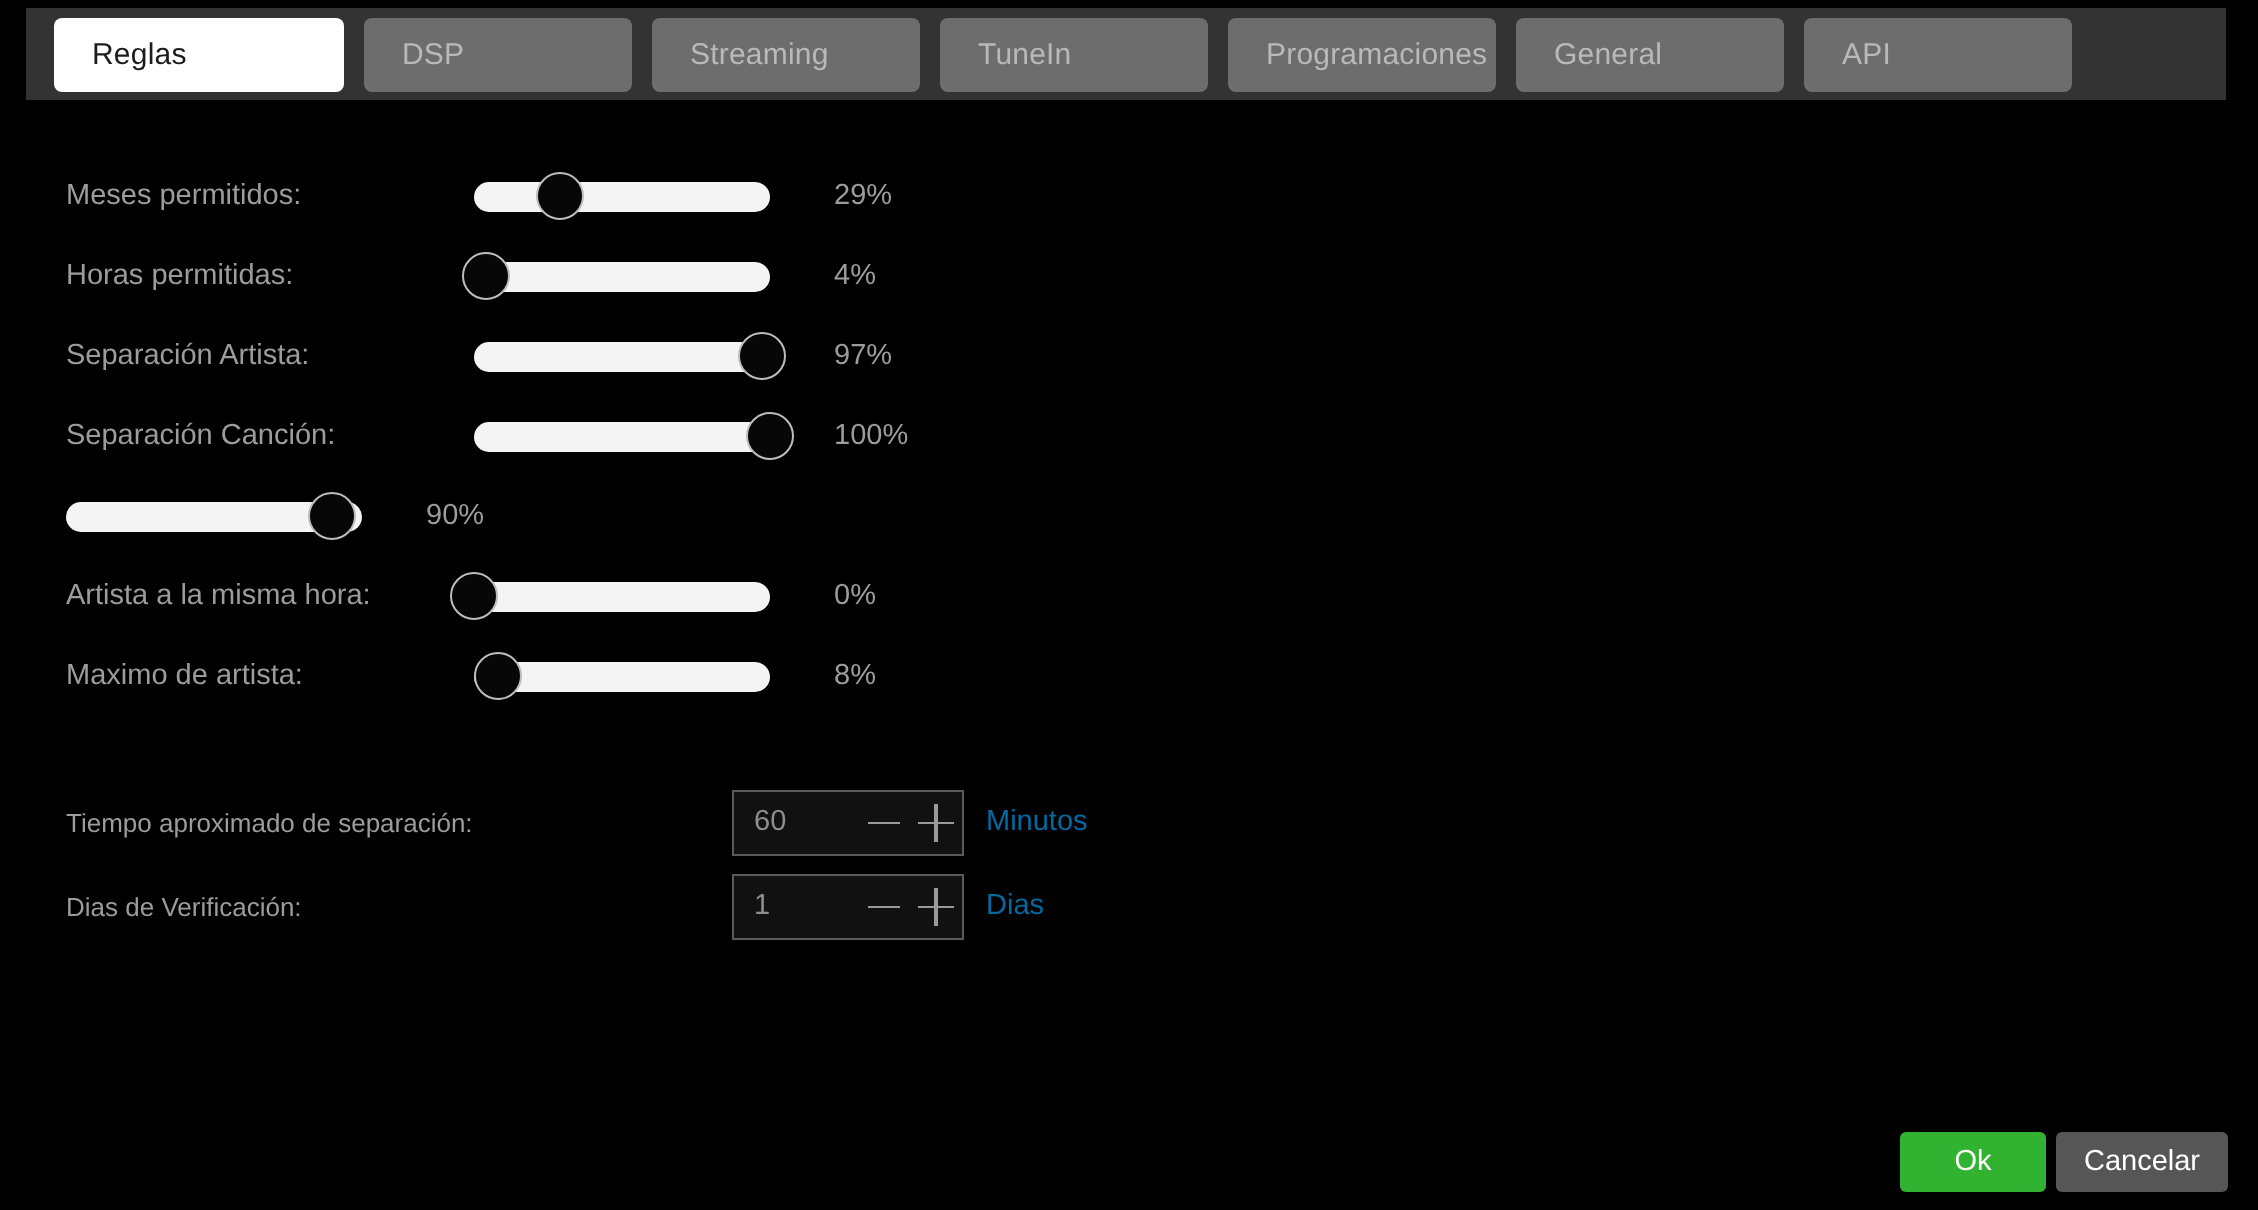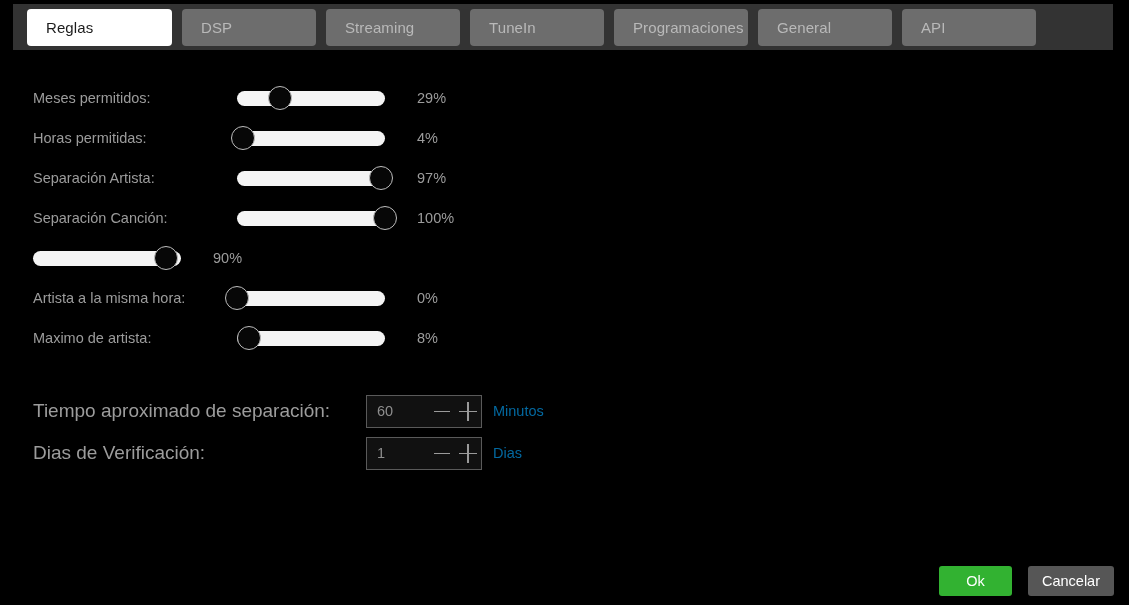--- a/index.html
+++ b/index.html
@@ -124,21 +124,21 @@
     left: 33px;
     top: 340px;
   }
   .stepper-row {
     height: 42px;
     display: flex;
     align-items: center;
   }
   .strow-label {
     width: 333px;
-    font-size: 19px;
+    font-size: 13px;
     color: #9c9c9c;
     white-space: nowrap;
   }
   .stepper {
     width: 116px;
     height: 33px;
     border: 1px solid #5a5a5a;
     background: #111111;
     box-sizing: border-box;
     display: flex;
@@ -188,21 +188,21 @@
     color: #0369a1;
     white-space: nowrap;
   }
 
   
   #footer {
     position: absolute;
     right: 15px;
     bottom: 9px;
     display: flex;
-    gap: 16px;
+    gap: 5px;
   }
   .btn {
     height: 30px;
     border-radius: 3px;
     display: flex;
     align-items: center;
     justify-content: center;
     font-size: 14.5px;
     box-sizing: border-box;
     white-space: nowrap;

